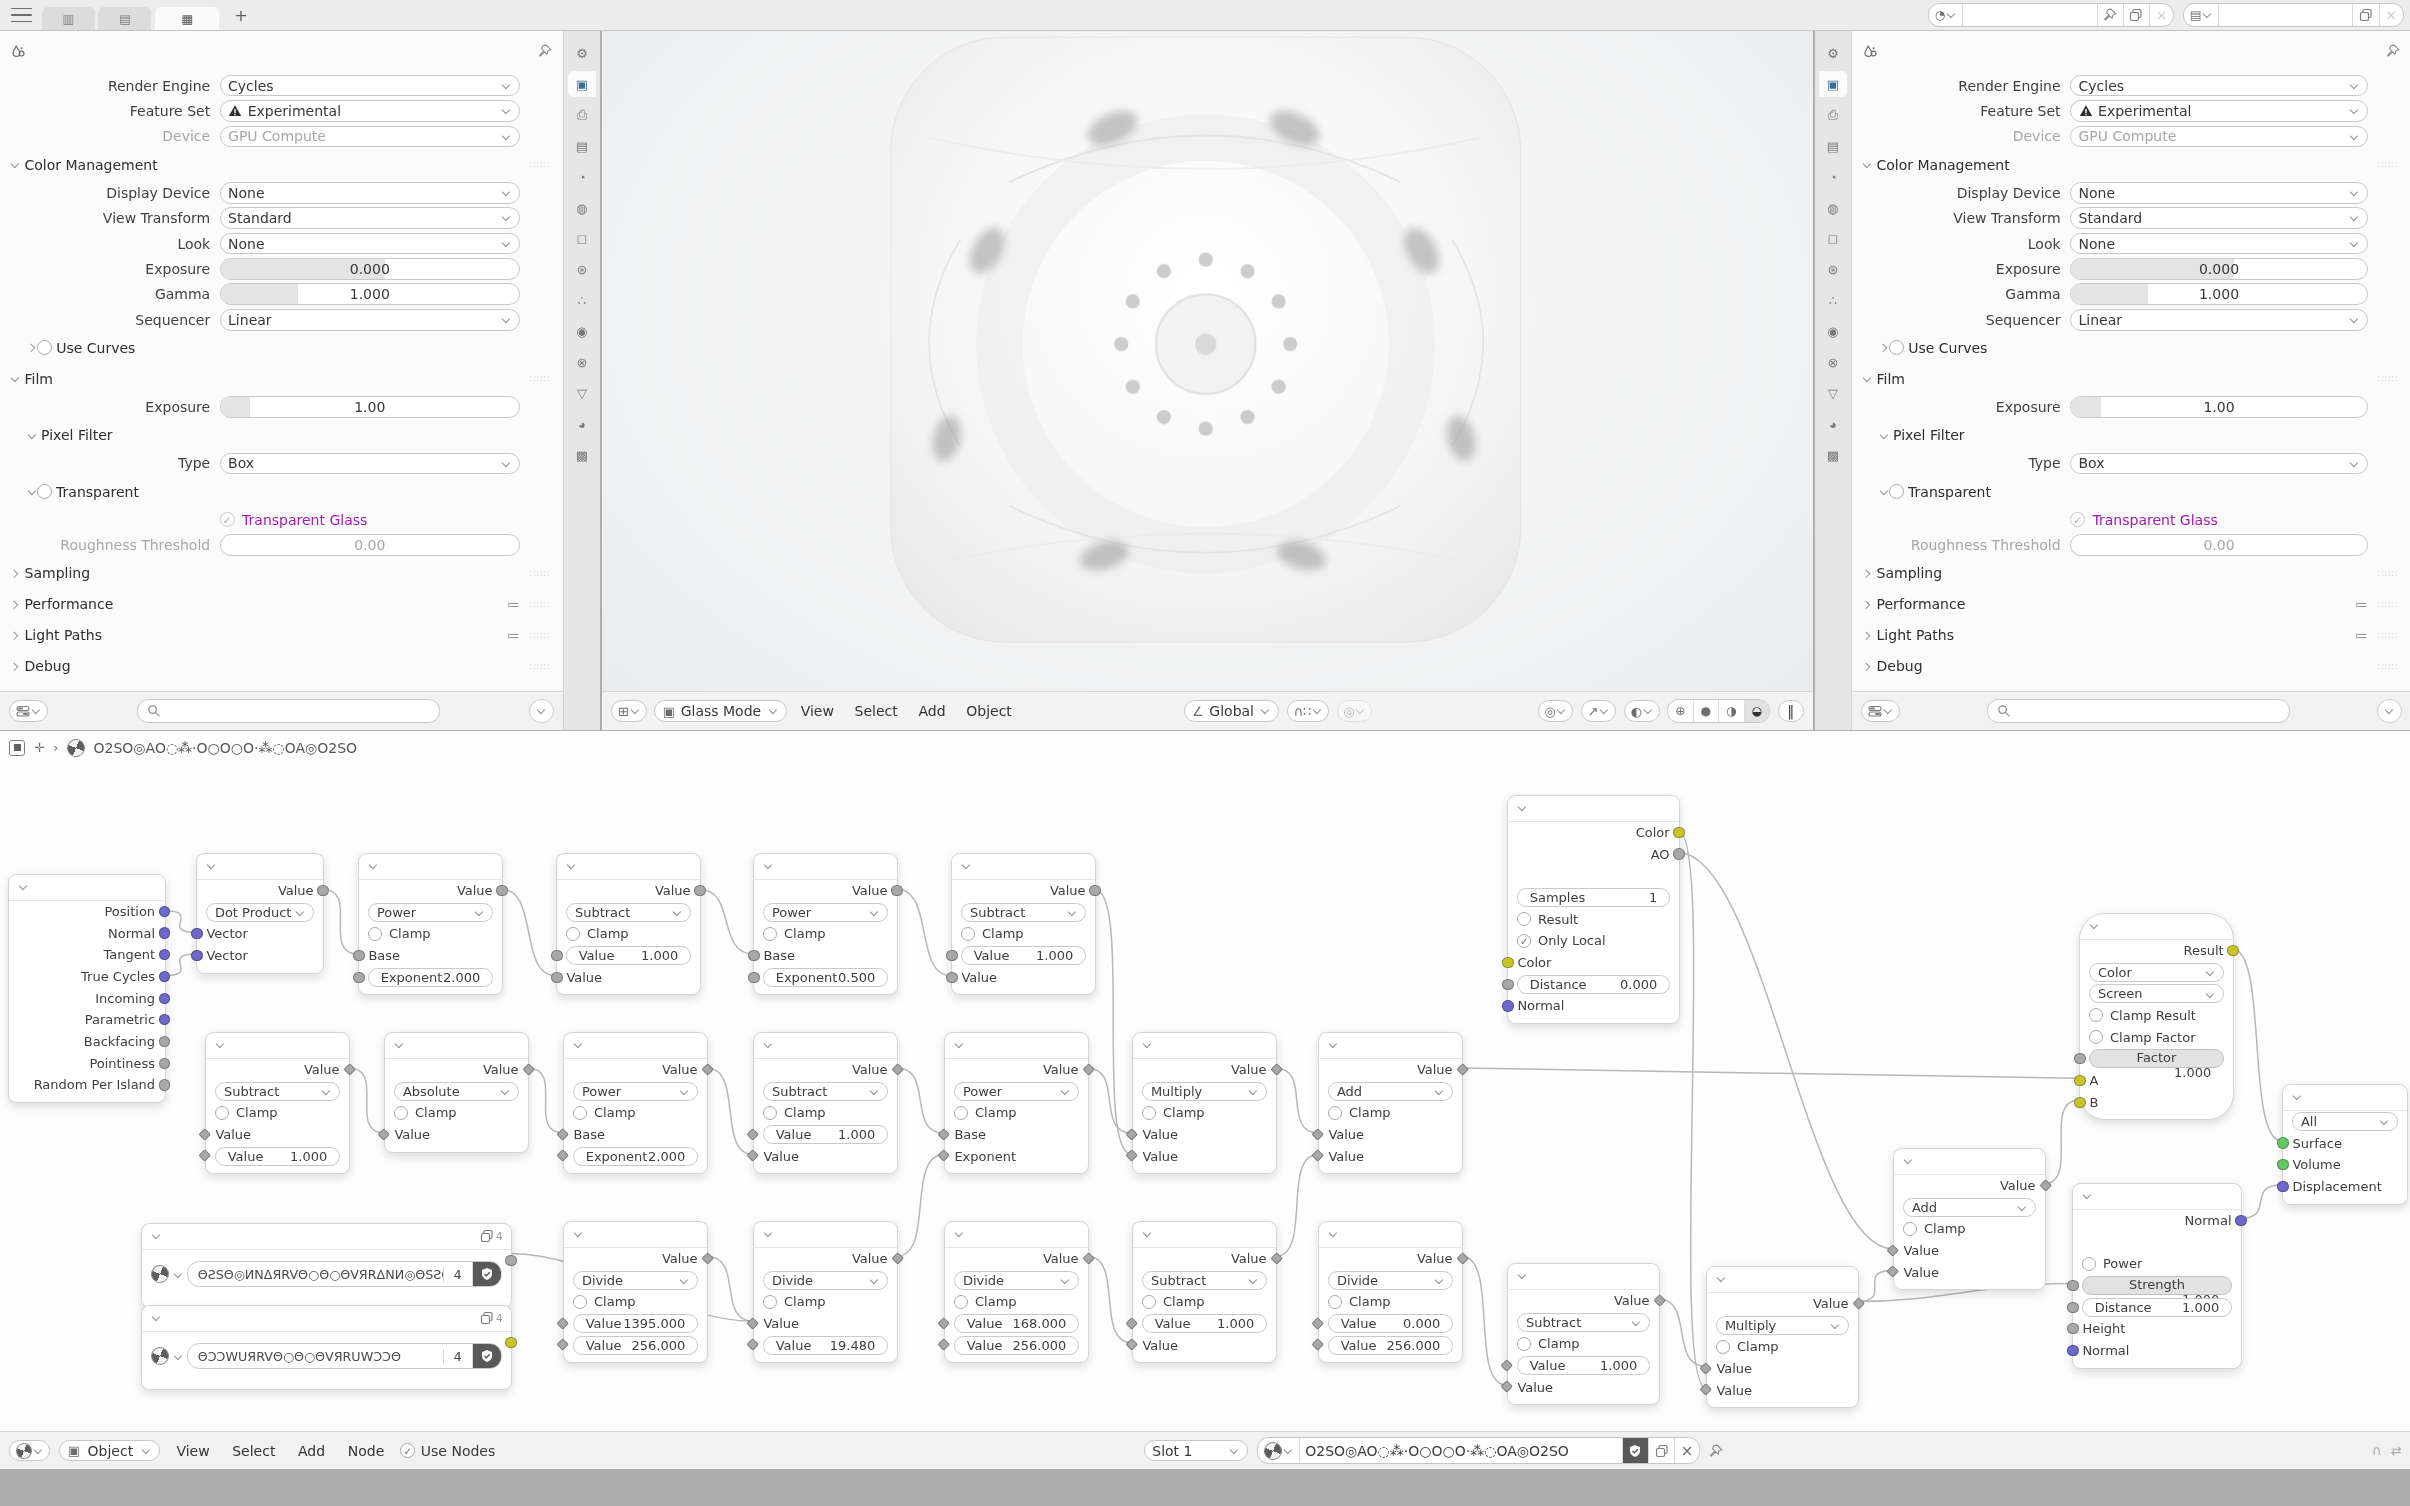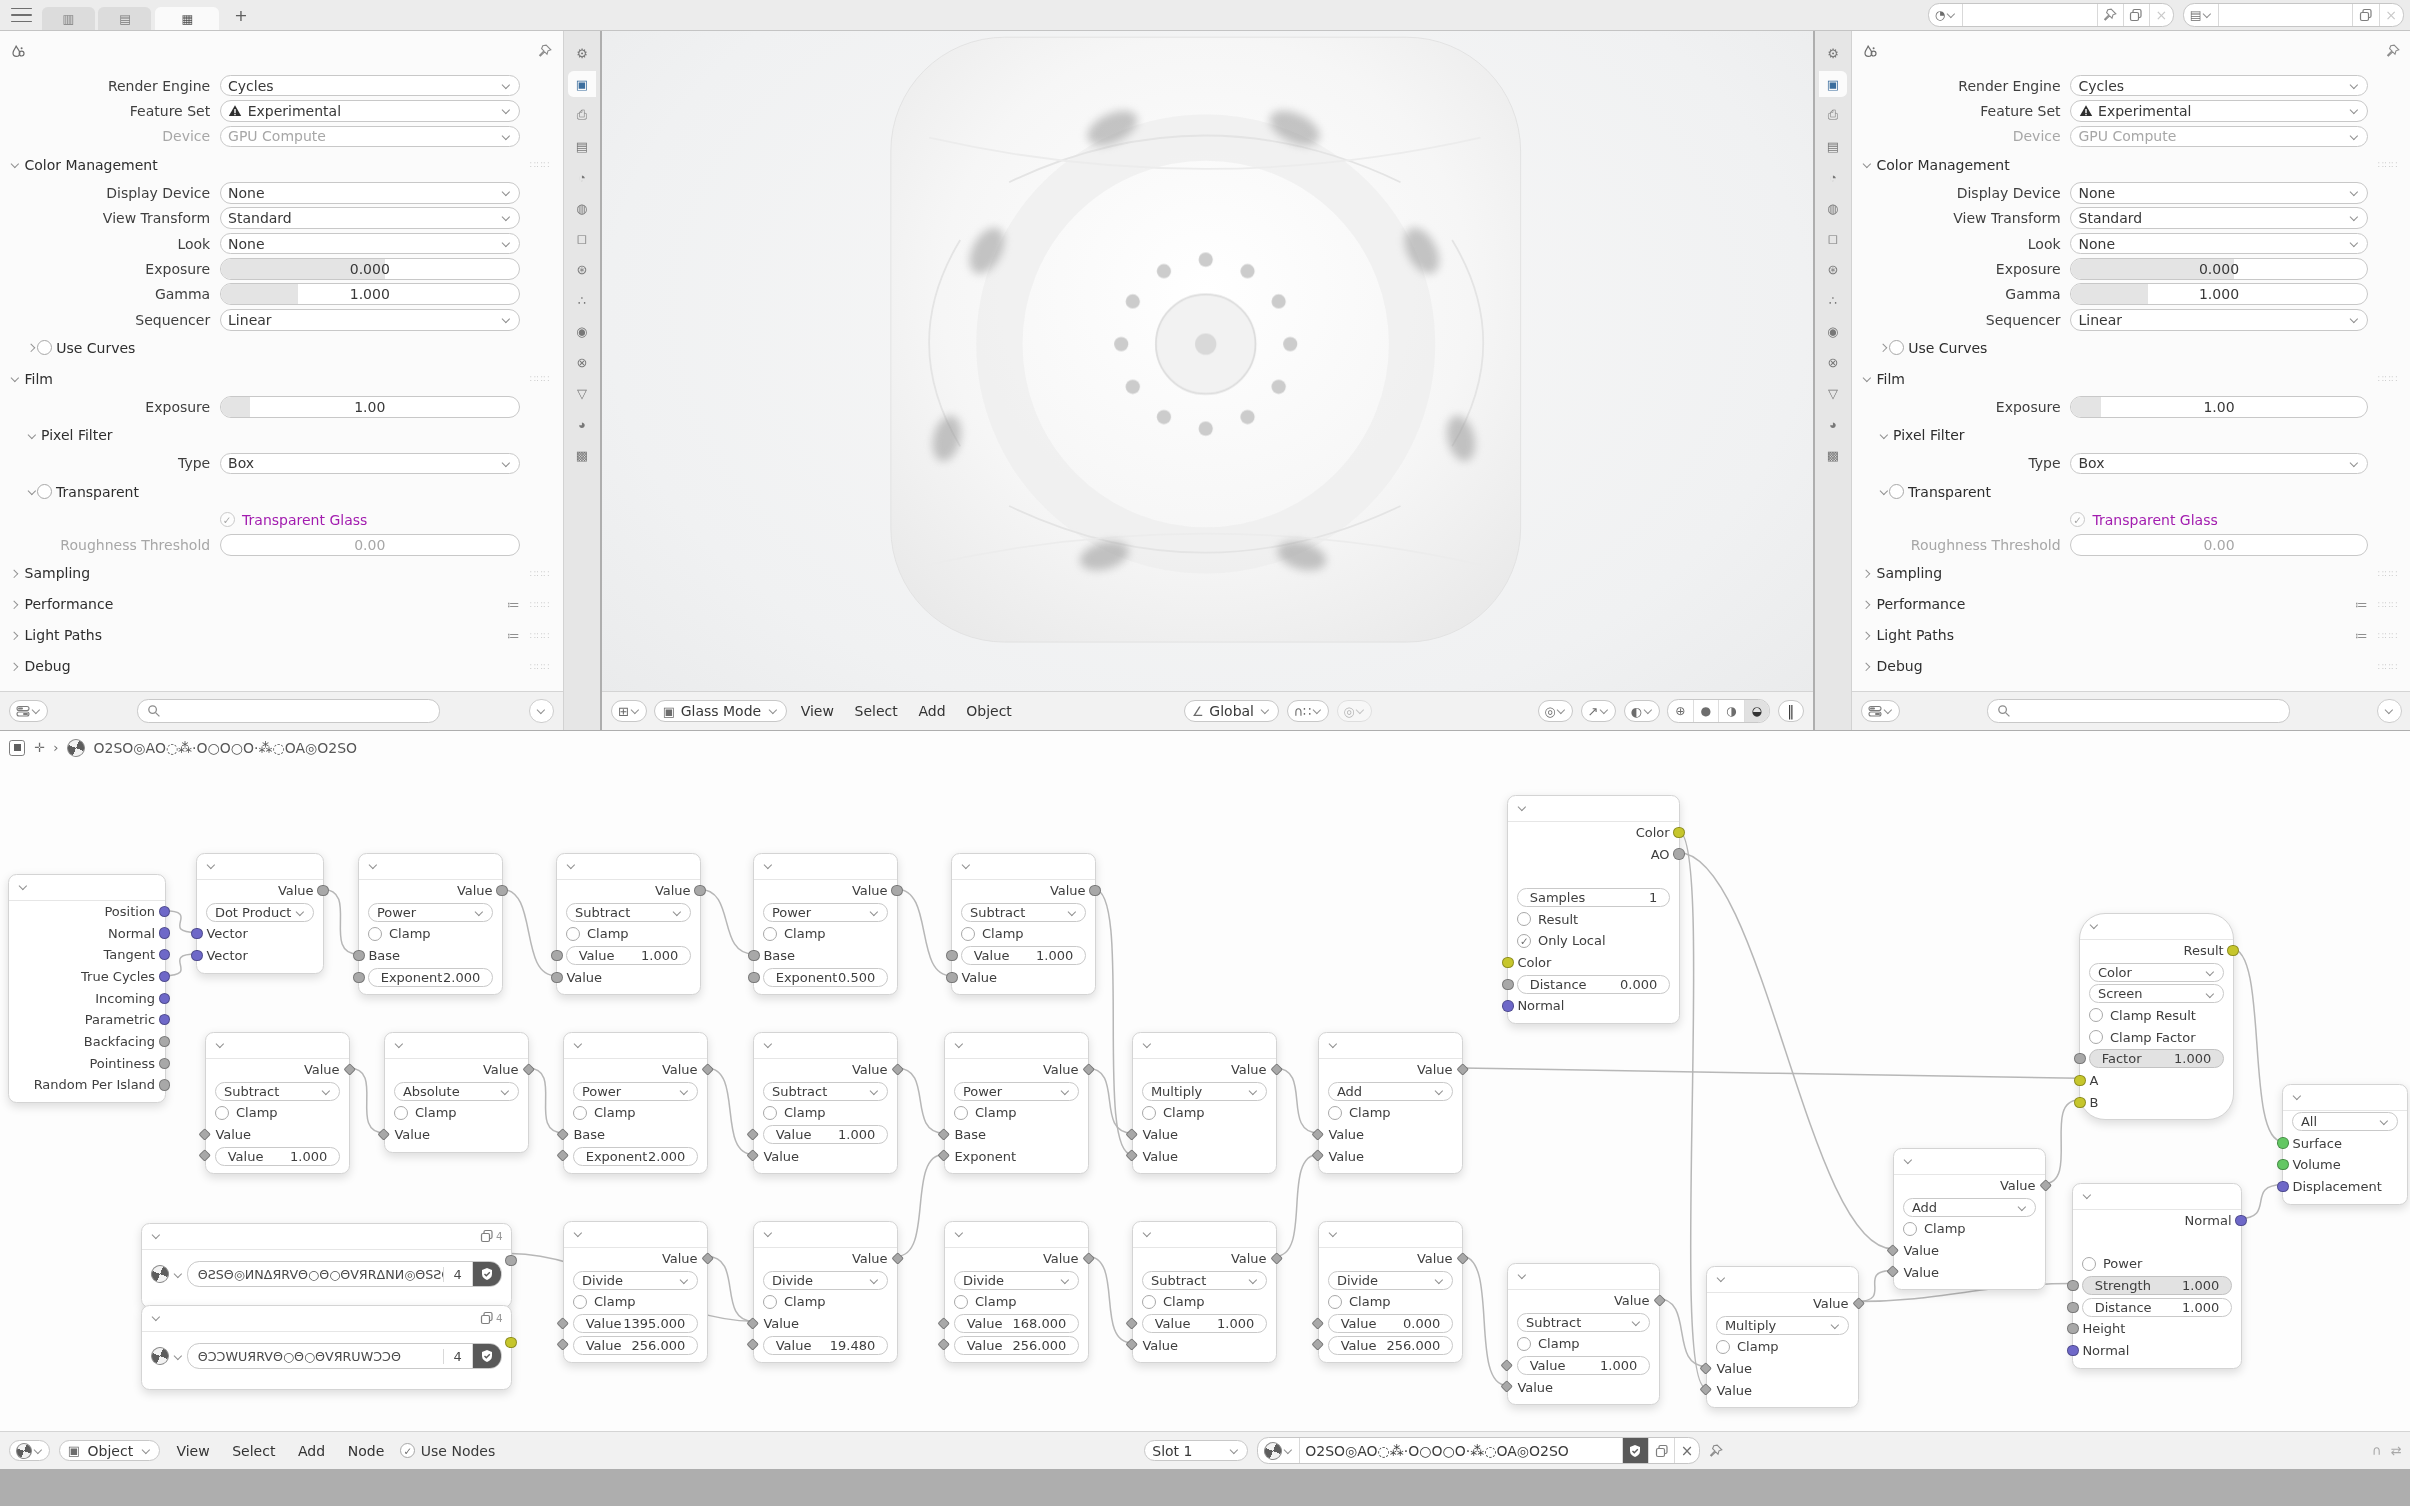--- a/index.html
+++ b/index.html
@@ -76,21 +76,21 @@
   #ne svg.links{position:absolute;inset:0;pointer-events:none;}
   .crumb{position:absolute;left:9.4px;top:7.5px;display:flex;align-items:center;gap:8.5px;font-size:14px;color:#555;}
   .crumb .box{width:14px;height:14px;border:1.4px solid #7e7e7e;border-radius:2.8px;background:#fff;display:flex;align-items:center;justify-content:center;}
   .crumb .box i{width:6.6px;height:6.6px;background:#5f5f5f;display:block;}
   .node{position:absolute;background:#fff;border:0.9px solid #d4d4d4;border-radius:8.5px;box-shadow:0 3.8px 9.4px rgba(0,0,0,.13);}
   .node-h{height:24.5px;display:flex;align-items:center;padding:0 8.5px;border-bottom:0.9px solid #e6e6e6;}
   .node-h .badge{margin-left:auto;display:flex;align-items:center;gap:1.9px;font-size:10.4px;color:#9a9a9a;}
   .nrow{height:21.7px;display:flex;align-items:center;padding:0 9.4px;position:relative;font-size:13px;color:#3e3e3e;}
   .nrow.right{justify-content:flex-end;}
   .nrow .npill{flex:1;height:19px;border:0.9px solid #c9c9c9;border-radius:9.4px;background:#fff;display:flex;align-items:center;padding:0 7.5px;font-size:13px;color:#3e3e3e;box-sizing:border-box;}
-  .nrow .npill.filled{background:#e2e2e2;border-color:#c2c2c2;}
+  .nrow .npill.filled{background:#e2e2e2;border-color:#c2c2c2;flex-direction:column;}
   .nrow .npill .v{margin-left:auto;}
   .nrow .npill.fieldp{justify-content:space-between;padding:0 11.3px;}
   .nrow .cb{width:14px;height:14px;margin-right:6.6px;}
   .sock{position:absolute;width:11.3px;height:11.3px;border-radius:50%;border:0.9px solid rgba(0,0,0,.28);top:50%;margin-top:-5.6px;box-sizing:border-box;}
   .sock.i{left:-5.6px;} .sock.o{right:-5.6px;}
   .sock.dia{width:9.4px;height:9.4px;border-radius:1.9px;transform:rotate(45deg);margin-top:-4.7px;}
   .c-vector{background:#6e68c8;} .c-value{background:#a8a8a8;} .c-color{background:#c6c62c;} .c-shader{background:#63c763;}
   .namegrp{flex:1;display:flex;align-items:center;height:24.5px;border:0.9px solid #c9c9c9;border-radius:12.2px;background:#fff;overflow:hidden;}
   .namegrp .nm{flex:1;padding:0 9.4px;font-size:12.7px;color:#4a4a4a;white-space:nowrap;overflow:hidden;}
   .namegrp .cnt{width:28px;text-align:center;border-left:0.9px solid #d9d9d9;font-size:13px;color:#4a4a4a;}

